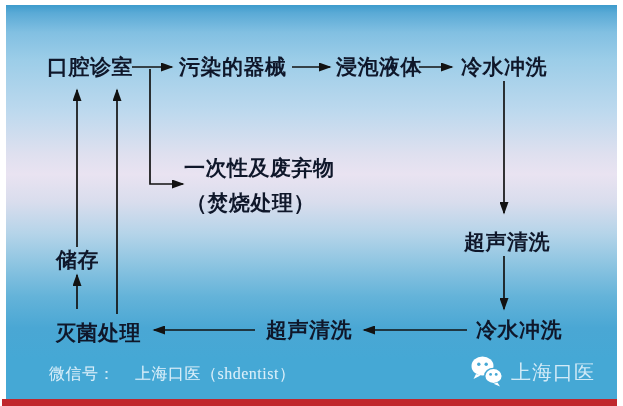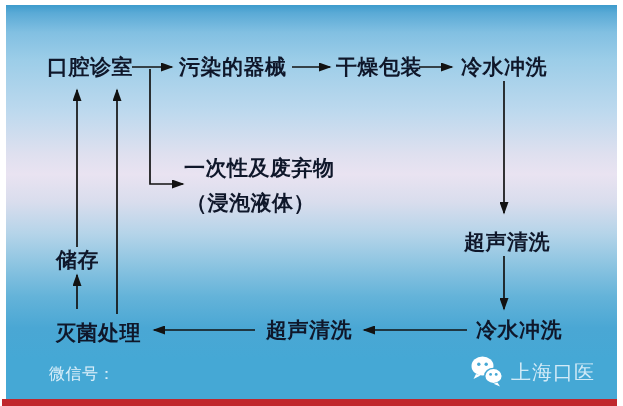--- a/index.html
+++ b/index.html
@@ -72,32 +72,33 @@
     <line x1="255" y1="330" x2="154" y2="330" marker-end="url(#ah)"></line>
 
     <line x1="117" y1="314" x2="117" y2="90" marker-end="url(#ah)"></line>
     <line x1="77" y1="309" x2="77" y2="275" marker-end="url(#ah)"></line>
     <line x1="77" y1="247" x2="77" y2="90" marker-end="url(#ah)"></line>
   </g>
 </svg>
 
 <div class="node" style="left:47px;top:56px">口腔诊室</div>
 <div class="node" style="left:179px;top:56px">污染的器械</div>
-<div class="node" style="left:336px;top:56px">干燥包装</div>
+<div class="node" style="left:336px;top:56px">浸泡液体</div>
 <div class="node" style="left:461px;top:56px">冷水冲洗</div>
 <div class="node" style="left:184px;top:157px">一次性及废弃物</div>
-<div class="node" style="left:186px;top:192px">（浸泡液体）</div>
+<div class="node" style="left:186px;top:192px">（焚烧处理）</div>
 <div class="node" style="left:464px;top:231px">超声清洗</div>
 <div class="node" style="left:476px;top:319px">冷水冲洗</div>
 <div class="node" style="left:266px;top:319px">超声清洗</div>
 <div class="node" style="left:55px;top:322px">灭菌处理</div>
 <div class="node" style="left:56px;top:249px">储存</div>
 
 <div class="footer-left">
   <span>微信号：</span>
+  <span>上海口医（shdentist）</span>
 </div>
 
 <div class="footer-right">
   <svg class="wechat-icon" viewBox="0 0 33 33" aria-hidden="true">
 
     <ellipse cx="12.5" cy="11" rx="11" ry="9.5" fill="#ffffff"></ellipse>
     <path d="M6,19 L3.5,24 L10.5,20.5 Z" fill="#ffffff"></path>
     <circle cx="8.8" cy="9.2" r="1.7" fill="#45a8d5"></circle>
     <circle cx="16.2" cy="9.2" r="1.7" fill="#45a8d5"></circle>
 

